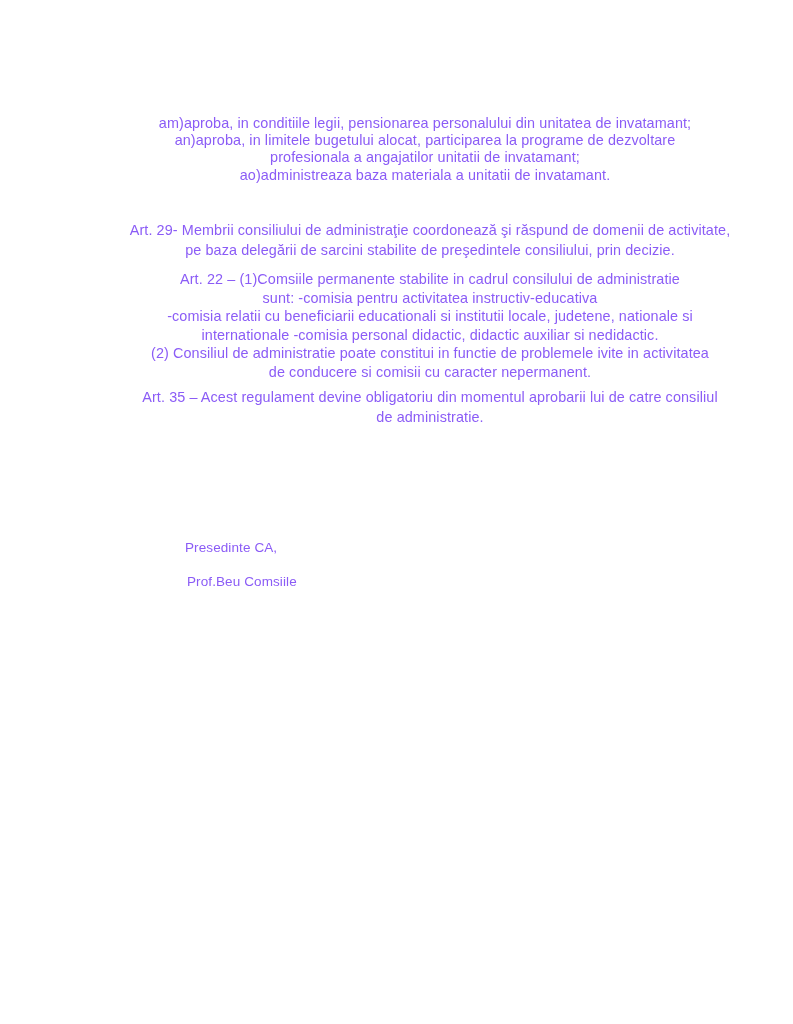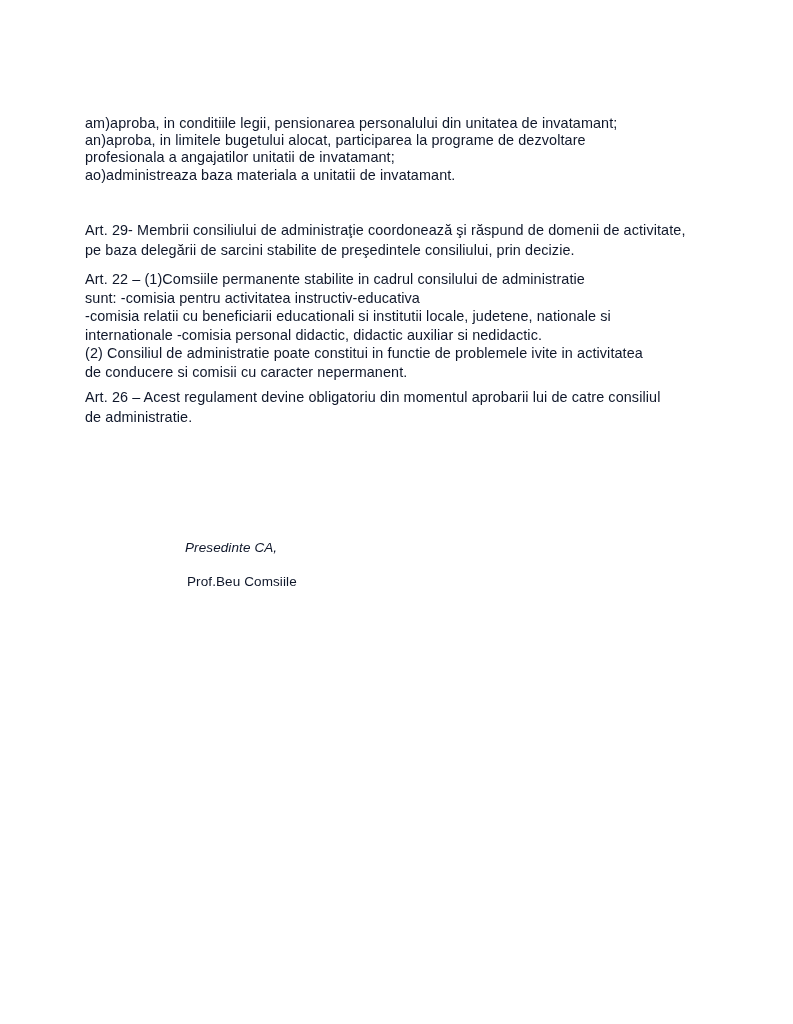--- a/index.html
+++ b/index.html
@@ -8,21 +8,22 @@
     background: #e8e8e8;
   }
   .page {
     position: relative;
     width: 793px;
     height: 1024px;
     margin: 0 auto;
     background: #ffffff;
     overflow: hidden;
     font-family: "Liberation Sans", "DejaVu Sans", sans-serif;
-    color: #0f172a;
+    color: #8b5cf6;
+    text-align: center;
   }
   .para {
     position: absolute;
     white-space: pre-line;
     font-size: 14.4px;
     letter-spacing: 0.1px;
   }
   .p-list {
     left: 85px;
     top: 115px;
@@ -49,21 +50,20 @@
   }
   .sig-line {
     position: absolute;
     font-size: 13.5px;
     line-height: 16px;
     letter-spacing: 0.1px;
   }
   .sig-role {
     left: 185px;
     top: 540px;
-    font-style: italic;
   }
   .sig-name {
     left: 187px;
     top: 574px;
   }
 </style>
 </head>
 <body>
 
 <div class="page">
@@ -76,20 +76,20 @@
   <div class="para p-art21">Art. 29- Membrii consiliului de administraţie coordonează şi răspund de domenii de activitate,
 pe baza delegării de sarcini stabilite de preşedintele consiliului, prin decizie.</div>
 
   <div class="para p-art22">Art. 22 – (1)Comsiile permanente stabilite in cadrul consilului de administratie
 sunt: -comisia pentru activitatea instructiv-educativa
 -comisia relatii cu beneficiarii educationali si institutii locale, judetene, nationale si
 internationale -comisia personal didactic, didactic auxiliar si nedidactic.
 (2) Consiliul de administratie poate constitui in functie de problemele ivite in activitatea
 de conducere si comisii cu caracter nepermanent.</div>
 
-  <div class="para p-art23">Art. 26 – Acest regulament devine obligatoriu din momentul aprobarii lui de catre consiliul
+  <div class="para p-art23">Art. 35 – Acest regulament devine obligatoriu din momentul aprobarii lui de catre consiliul
 de administratie.</div>
 
   <div class="sig-line sig-role">Presedinte CA,</div>
 
   <div class="sig-line sig-name">Prof.Beu Comsiile</div>
 
 </div>
 
 </body></html>

